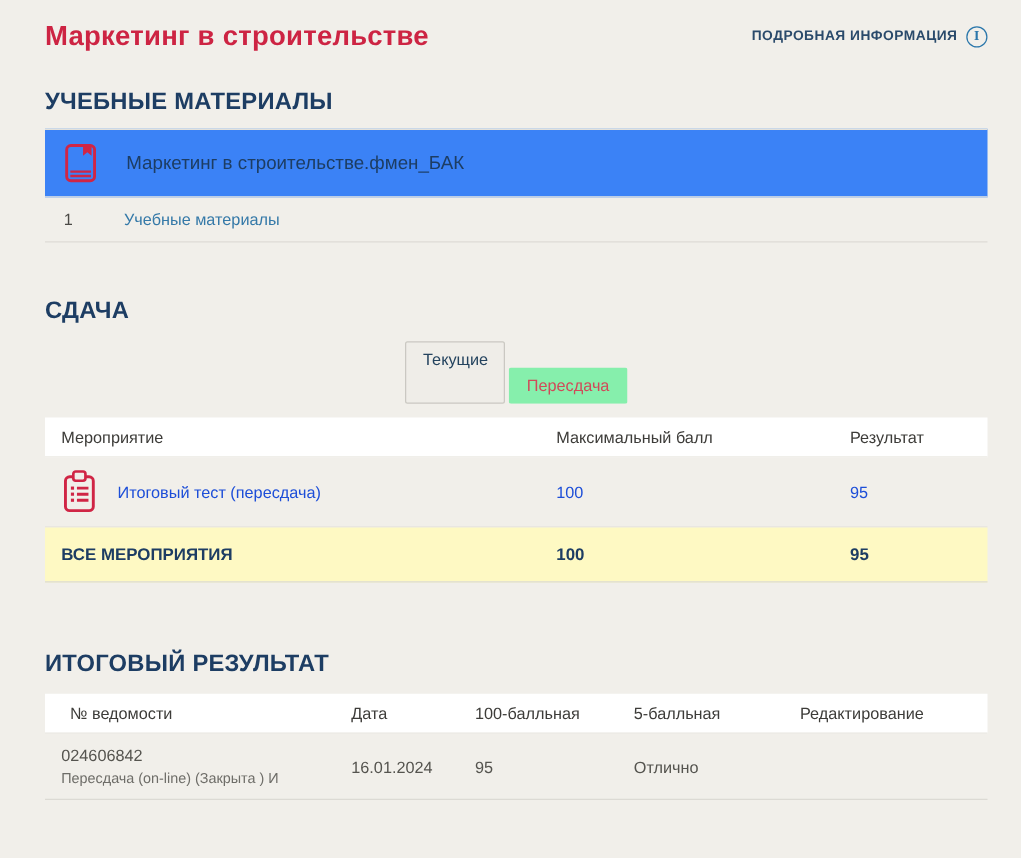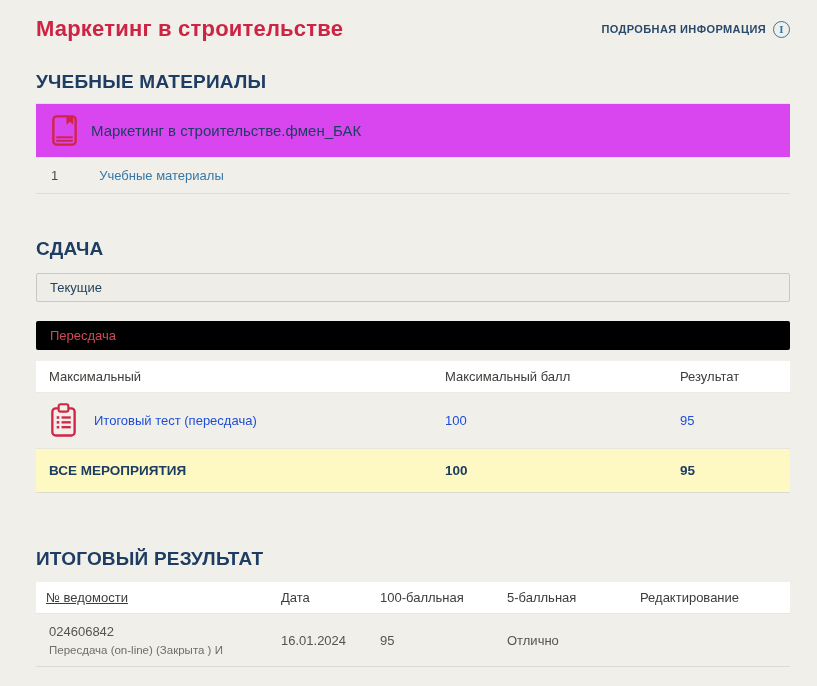--- a/index.html
+++ b/index.html
@@ -35,43 +35,43 @@
   
   .section-heading {
     color: #1d3d63; font-size: 19px; font-weight: bold; letter-spacing: 0.2px;
   }
   .h-materials { margin-top: 29px; }
   .h-sdacha   { margin-top: 44px; }
   .h-itog     { margin-top: 55px; }
 
   
   .course-card {
-    margin-top: 10px; background: #d946ef;
+    margin-top: 10px; background: #3b82f6;
     border-top: 1px solid #e3e1db; border-bottom: 1px solid #e9e7e1;
-    padding: 9px 12px; display: flex; align-items: center; gap: 10px;
+    padding: 9px 12px; display: flex; align-items: center; gap: 20px;
     cursor: pointer;
   }
   .course-name { color: #1d3d63; font-size: 15px; }
   .material-row {
     display: flex; align-items: center; gap: 41px;
     padding: 10px 12px 10px 15px;
     border-bottom: 1px solid #dedcd6;
     font-size: 13px;
   }
   .material-index { color: #4b4a46; }
   .material-link { color: #3579a8; cursor: pointer; }
 
   
-  .tabs { display: flex; justify-content: center; gap: 19px; margin-top: 13px; flex-direction: column; }
+  .tabs { display: flex; justify-content: center; gap: 3px; margin-top: 13px; }
   .tab {
     font-size: 13px; padding: 6px 13px; cursor: pointer; border-radius: 2px;
     border: 1px solid transparent;
   }
   .tab-inactive { border-color: #cac8c2; color: #24435e; background: #efede8; }
-  .tab-active   { background: #000000; color: #d04a59; }
+  .tab-active   { background: #86efac; color: #d04a59; margin-top: 21px; }
 
   
   .sd-table { margin-top: 11px; }
   .sd-row {
     display: grid; grid-template-columns: 409px 235px 1fr; align-items: center;
   }
   .sd-head {
     background: #ffffff; color: #3d3c39; font-size: 13px;
     padding: 8px 0; border-bottom: 1px solid #eceae4;
   }
@@ -87,21 +87,21 @@
   
   .fr-table { margin-top: 12px; }
   .fr-row {
     display: grid; grid-template-columns: 245px 99px 127px 133px 1fr;
     align-items: center;
   }
   .fr-head {
     background: #ffffff; color: #3d3c39; font-size: 13px;
     padding: 8px 0; border-bottom: 1px solid #e8e6e0;
   }
-  .fr-head > div:first-child { padding-left: 10px; text-decoration: underline; }
+  .fr-head > div:first-child { padding-left: 20px; }
   .fr-data {
     padding: 10px 0; font-size: 13px; color: #55544f;
     border-bottom: 1px solid #dcdad4;
   }
   .fr-data > div:first-child { padding-left: 13px; }
   .sheet-number { color: #55544f; font-size: 13px; }
   .sheet-type { color: #6e6d68; font-size: 11.5px; margin-top: 5px; }
 
   .icon-svg { display: block; }
 </style>
@@ -139,21 +139,21 @@
 
   <div class="section-heading h-sdacha">СДАЧА</div>
 
   <div class="tabs">
     <div class="tab tab-inactive">Текущие</div>
     <div class="tab tab-active">Пересдача</div>
   </div>
 
   <div class="sd-table">
     <div class="sd-row sd-head">
-      <div>Максимальный</div>
+      <div>Мероприятие</div>
       <div>Максимальный балл</div>
       <div>Результат</div>
     </div>
     <div class="sd-row sd-data">
       <div class="event-cell">
         <span>
           <svg class="icon-svg" width="31" height="37" viewBox="0 0 32 38" fill="none">
             <rect x="4.5" y="6.5" width="23" height="28" rx="3.5" stroke="#d02545" stroke-width="2.4"></rect>
             <rect x="11" y="2.2" width="10" height="7.6" rx="2" fill="#f1efea" stroke="#d02545" stroke-width="2.2"></rect>
             <rect x="9" y="14.6" width="2.6" height="2.6" fill="#d02545"></rect>

